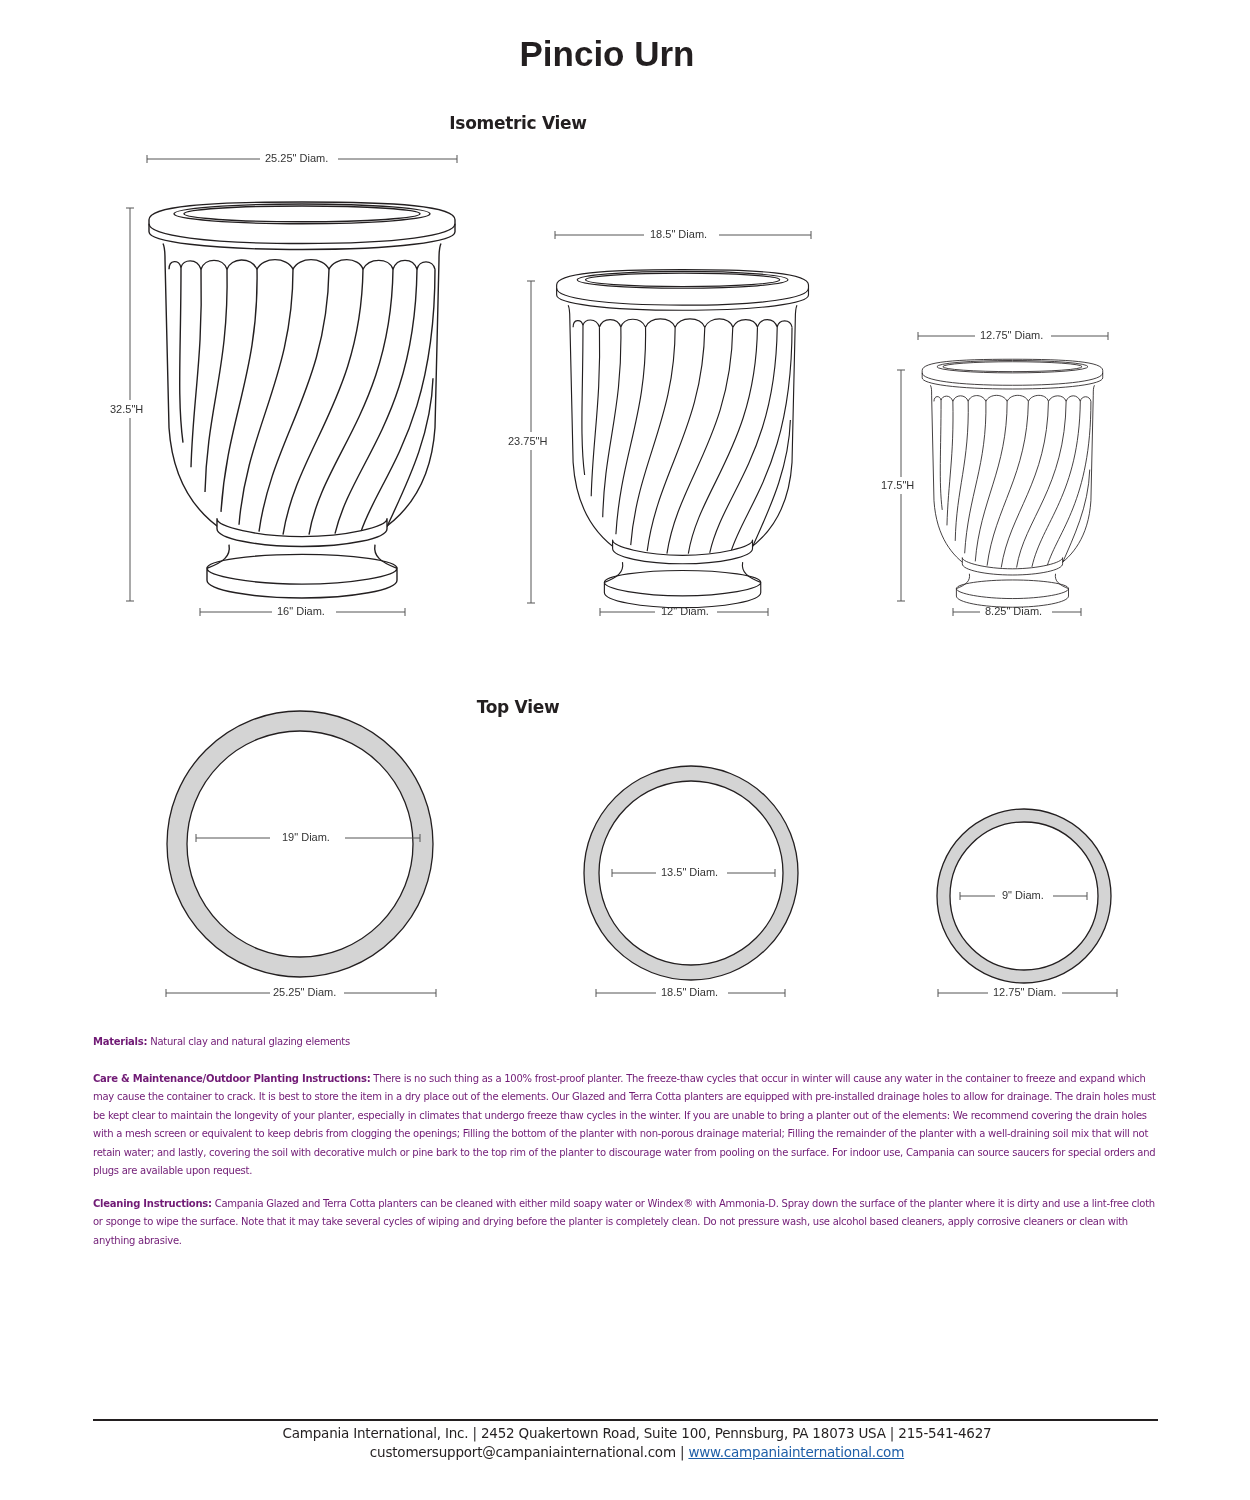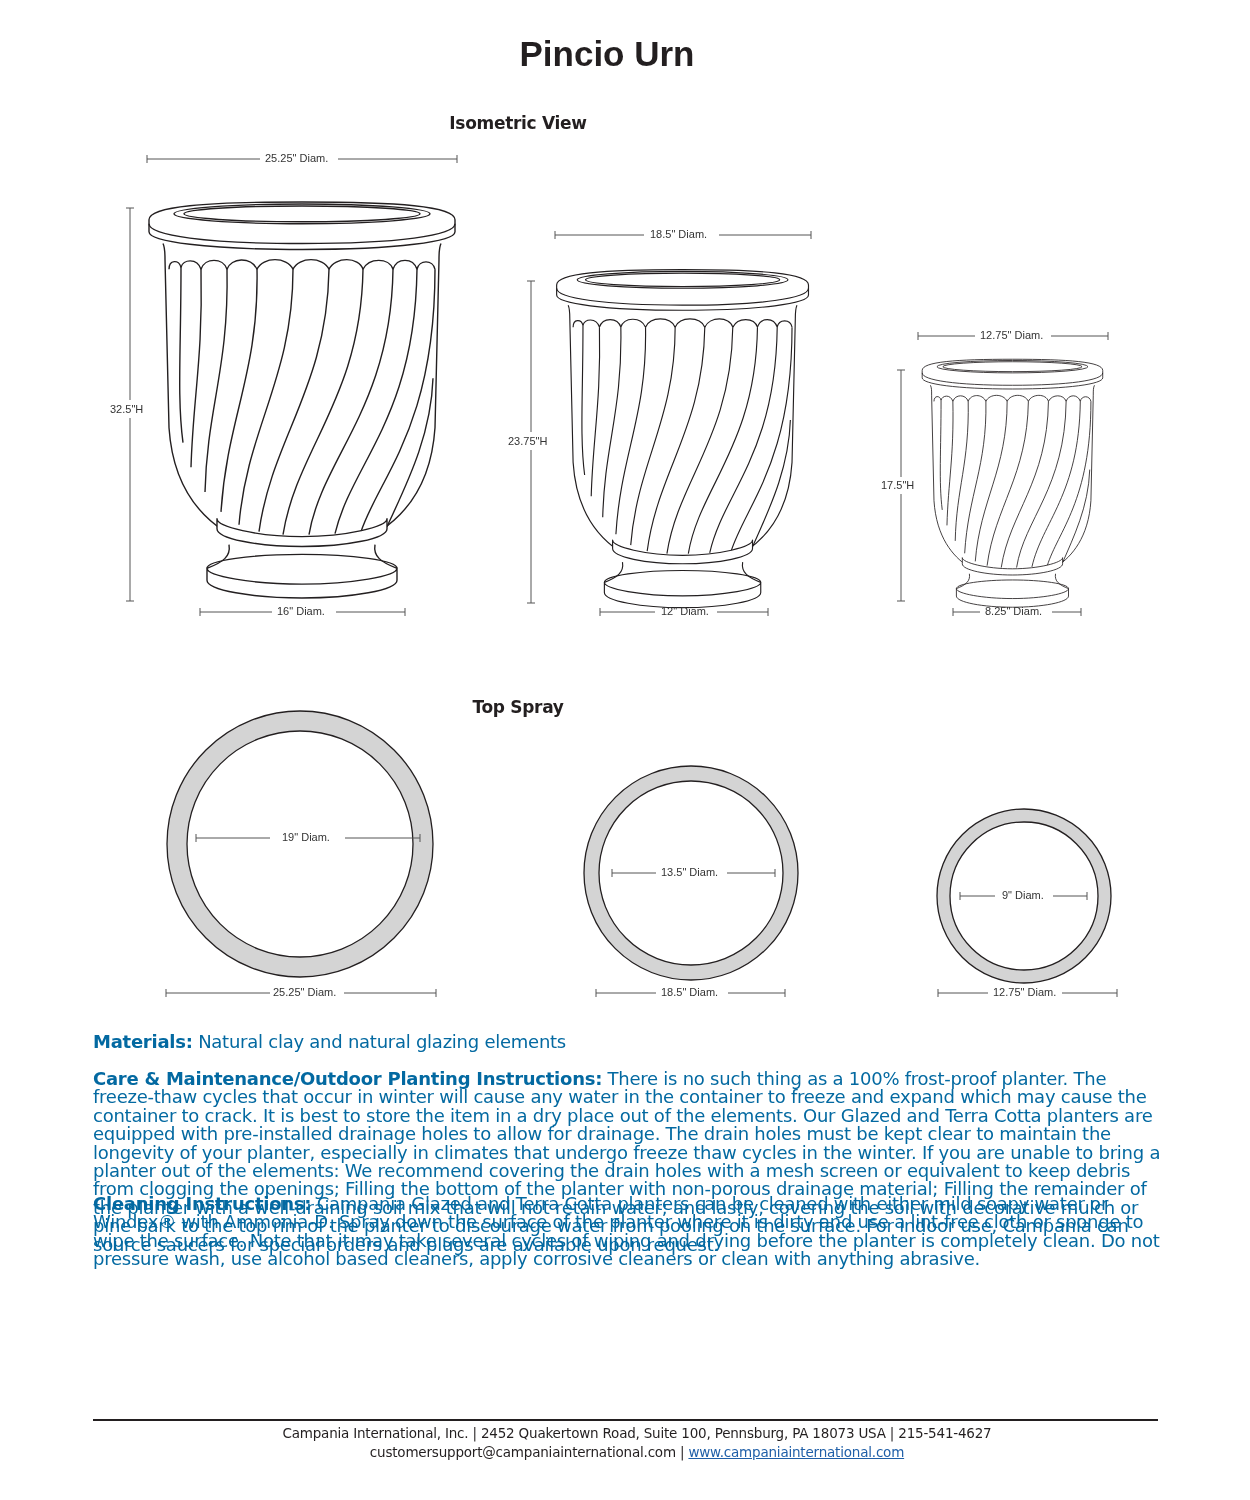--- a/index.html
+++ b/index.html
@@ -1,33 +1,33 @@
 <!DOCTYPE html>
 <html><head>
 <meta charset="utf-8">
 <style>
   html, body { margin: 0; padding: 0; background: #ffffff; }
   body { width: 1250px; height: 1500px; position: relative; font-family: "Liberation Sans", sans-serif; color: #231f20; overflow: hidden; }
   .title { position: absolute; left: 0; width: 1214px; top: 34px; text-align: center; font-size: 35px; font-weight: bold; color: #231f20; }
   .section-title { position: absolute; left: 0; width: 1036px; text-align: center; font-family: "DejaVu Sans", sans-serif; font-size: 17px; font-weight: bold; color: #231f20; letter-spacing: -0.3px; }
   .dim { position: absolute; font-family: "Liberation Sans", sans-serif; font-size: 11px; color: #333; white-space: nowrap; }
   svg.drawing { position: absolute; left: 0; top: 0; }
-  .text-block { position: absolute; left: 93px; width: 1068px; font-family: "DejaVu Sans", sans-serif; font-size: 18px; line-height: 18.4px; color: #0369a1; letter-spacing: -0.25px; }
+  .text-block { position: absolute; left: 93px; width: 1068px; font-family: "DejaVu Sans", sans-serif; font-size: 10px; line-height: 18.4px; color: #701a75; letter-spacing: -0.25px; }
   .text-block b { font-weight: bold; }
   .footer-rule { position: absolute; left: 93px; width: 1065px; top: 1419px; height: 2px; background: #231f20; }
   .footer { position: absolute; left: 12px; width: 1250px; text-align: center; font-family: "DejaVu Sans", sans-serif; font-size: 13.5px; color: #231f20; letter-spacing: -0.2px; }
   .footer a { color: #1f5fa8; text-decoration: underline; text-align: center; }
 </style>
 </head>
 <body>
 
 <div class="title">Pincio Urn</div>
 
 <div class="section-title" style="top:113px">Isometric View</div>
-<div class="section-title" style="top:697px">Top Spray</div>
+<div class="section-title" style="top:697px">Top View</div>
 
 <svg class="drawing" width="1250" height="1010">
   <defs>
 
     <g id="urn-shape" fill="none" stroke="#231f20" stroke-width="1.4" stroke-linejoin="round">
 
       <path d="M2,20 C2,6 60,2 155,2 C250,2 308,6 308,20 L308,32 C308,42 250,50 155,50 C60,50 2,42 2,32 Z" fill="#fff"></path>
       <path d="M2,24 C2,36 60,44 155,44 C250,44 308,36 308,24"></path>
       <ellipse cx155="" cy="14" rx="128" ry="10" cx="155"></ellipse>
       <ellipse cx="155" cy="14" rx="118" ry="8"></ellipse>

